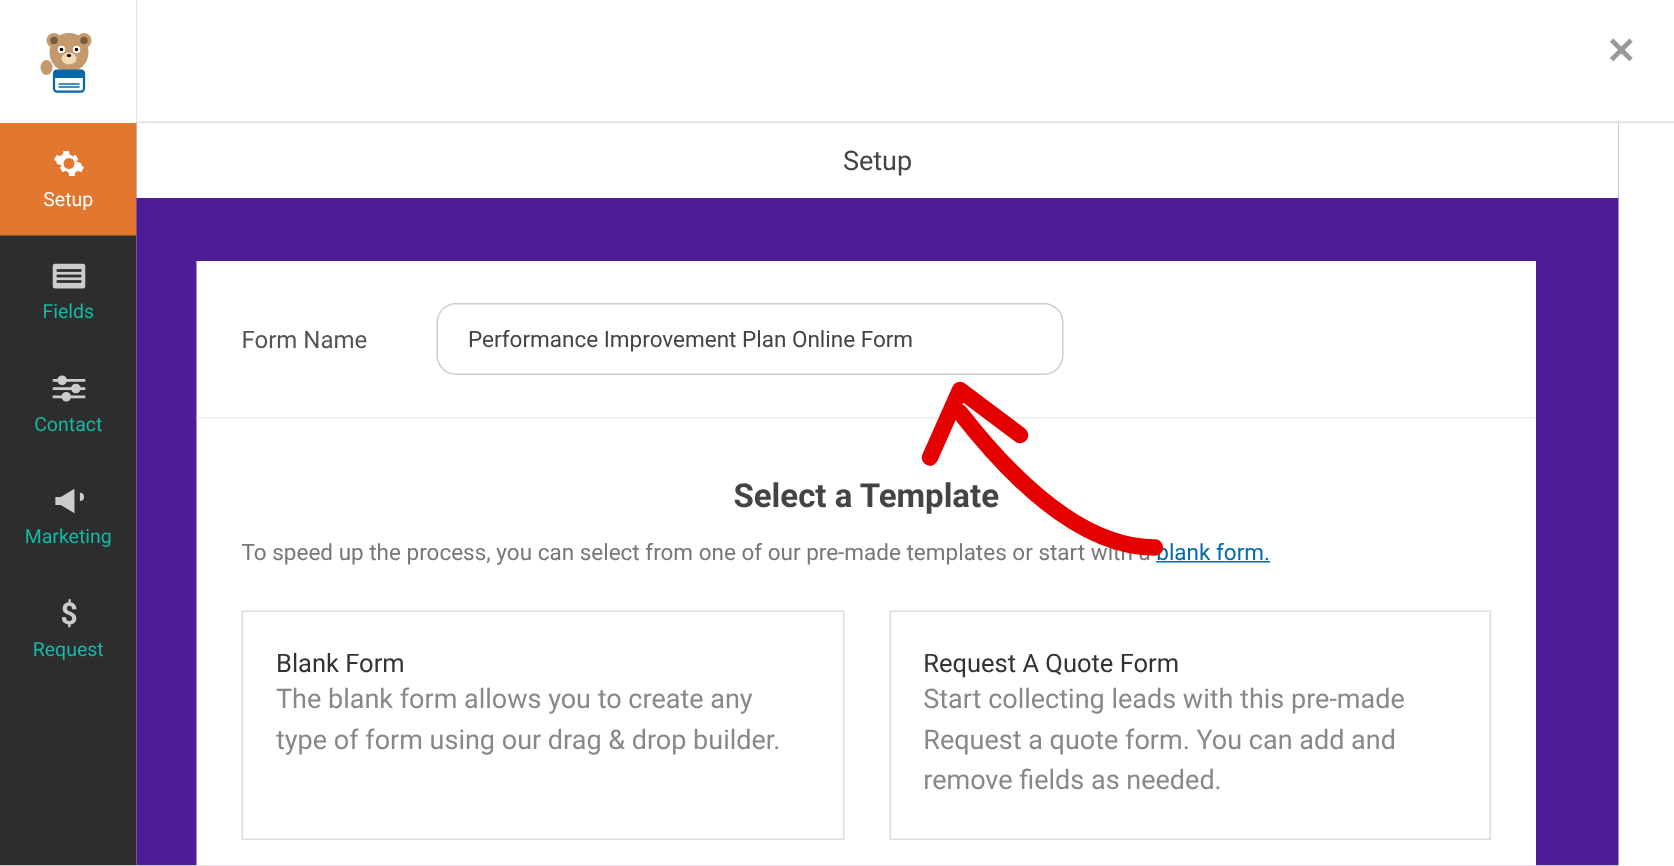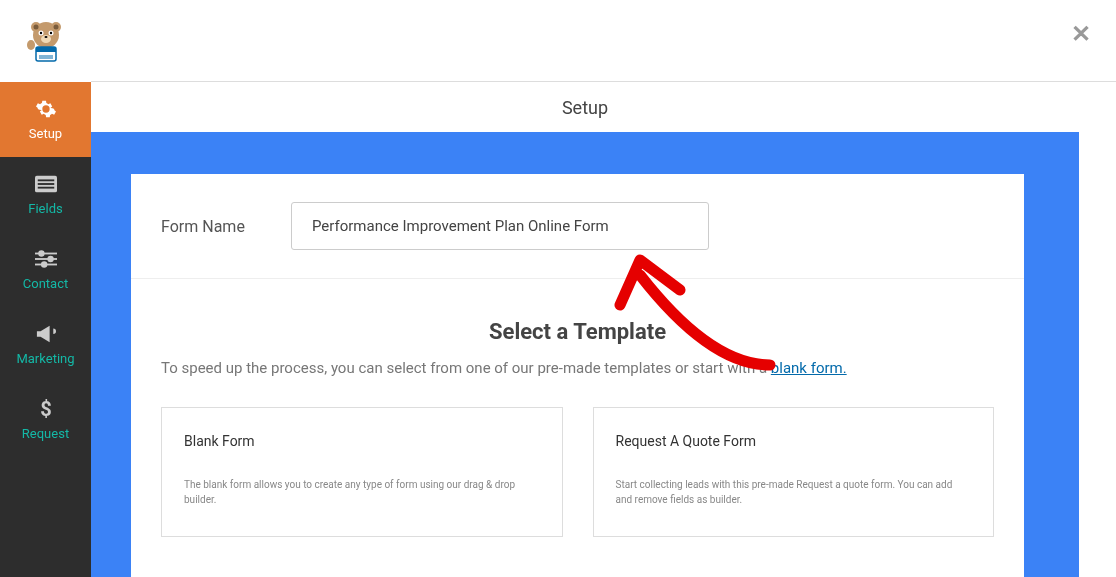--- a/index.html
+++ b/index.html
@@ -77,21 +77,21 @@
       height: 82px;
       background: #fff;
       border-bottom: 1px solid #ddd;
     }
     .content-area {
       position: absolute;
       left: 91px;
       top: 82px;
       right: 37px;
       bottom: 0;
-      background: #3b82f6;
+      background: #4c1d95;
       padding: 42px 15px 0 0;
     }
     .header-title {
       position: absolute;
       left: 91px;
       top: 82px;
       right: 37px;
       height: 50px;
       background: #fff;
       display: flex;
@@ -114,21 +114,21 @@
     }
     .form-name-label {
       font-size: 16px;
       color: #555;
       width: 130px;
     }
     .form-name-input {
       width: 418px;
       height: 48px;
       border: 1px solid #ccc;
-      border-radius: 3px;
+      border-radius: 13px;
       padding: 0 20px;
       font-size: 15px;
       color: #444;
     }
     .template-section {
       padding: 40px 30px 0 30px;
     }
     .template-heading {
       font-size: 22px;
       color: #444;
@@ -148,26 +148,26 @@
       display: flex;
       gap: 30px;
     }
     .template-card {
       border: 1px solid #ddd;
       padding: 25px 22px;
       flex: 1;
       min-height: 130px;
     }
     .template-card-title {
-      font-size: 14px;
+      font-size: 17px;
       color: #333;
-      margin-bottom: 28px;
+      margin-bottom: 0;
     }
     .template-card-desc {
-      font-size: 10px;
+      font-size: 18px;
       color: #888;
       line-height: 1.5;
     }
     .right-divider {
       position: absolute;
       right: 37px;
       top: 0;
       width: 1px;
       height: 82px;
       background: #ddd;
@@ -283,21 +283,21 @@
         <span>To speed up the process, you can select from one of our pre-made templates or start with a </span><a href="#" class="blank-link">blank form.</a>
       </p>
 
       <div class="template-grid">
         <div class="template-card">
           <div class="template-card-title">Blank Form</div>
           <div class="template-card-desc">The blank form allows you to create any type of form using our drag &amp; drop builder.</div>
         </div>
         <div class="template-card">
           <div class="template-card-title">Request A Quote Form</div>
-          <div class="template-card-desc">Start collecting leads with this pre-made Request a quote form. You can add and remove fields as builder.</div>
+          <div class="template-card-desc">Start collecting leads with this pre-made Request a quote form. You can add and remove fields as needed.</div>
         </div>
       </div>
     </div>
 
   </div>
 </div>
 
 <svg class="arrow-annotation" width="180" height="160" viewBox="0 0 180 160">
   <path d="M 160 130 Q 100 130 30 40" stroke="#e50000" stroke-width="11" fill="none" stroke-linecap="round"></path>
   <path d="M 10 70 L 30 25 L 70 55" stroke="#e50000" stroke-width="11" fill="none" stroke-linecap="round" stroke-linejoin="round"></path>

